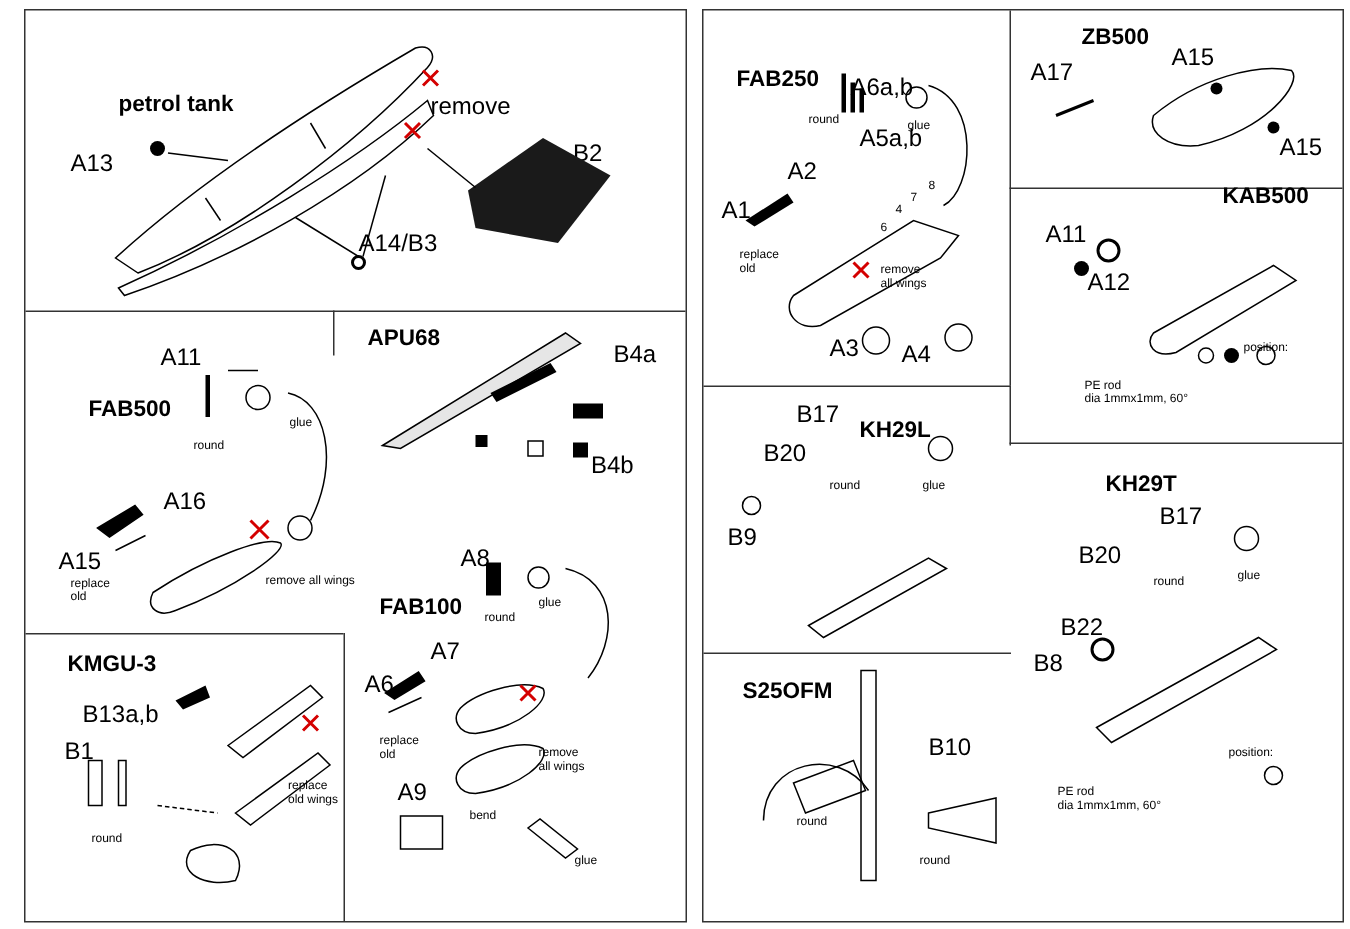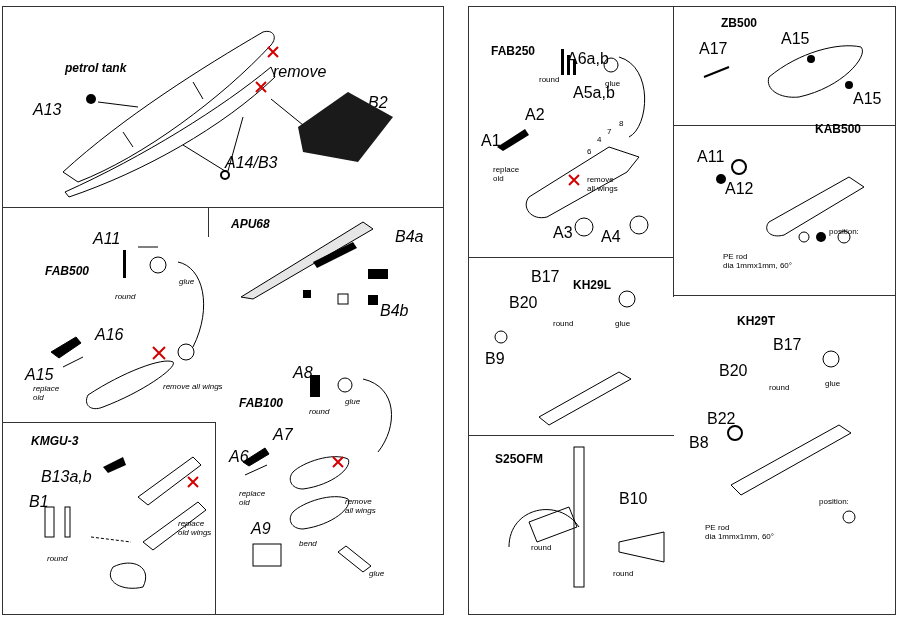--- a/index.html
+++ b/index.html
@@ -1,24 +1,24 @@
 <!DOCTYPE html>
 <html><head>
 <meta charset="utf-8">
 <style>
   html, body { margin: 0; padding: 0; background: #ffffff; }
   body { width: 900px; height: 619px; position: relative; overflow: hidden;
          font-family: "Liberation Sans", sans-serif; color: #000; }
   .page { position: absolute; top: 6px; border: 1px solid #333; background: #fff; }
-  .page-left { left: 2px; width: 440px; height: 607px; font-style: italic; }
+  .page-left { left: 16px; width: 440px; height: 607px; }
   .page-right { left: 468px; width: 426px; height: 607px; }
   .divider { position: absolute; background: #333; }
   .lbl { position: absolute; white-space: nowrap; line-height: 1; }
   .big { font-size: 16px; }
-  .title { font-size: 12px; font-weight: bold; }
+  .title { font-size: 15px; font-weight: bold; }
   .small { font-size: 8px; line-height: 1.15; }
   svg.art { position: absolute; left: 0; top: 0; overflow: visible; }
 </style>
 </head>
 <body>
 
 <div class="page page-left">
 
   <div class="divider" style="left:0;top:200px;width:440px;height:1px"></div>
   <div class="divider" style="left:205px;top:200px;width:1px;height:30px"></div>
@@ -169,21 +169,21 @@
       <path d="M60,190 L140,140 L170,150 L158,165 L78,210 C62,214 52,200 60,190 Z" fill="none" stroke="#000"></path>
       <path d="M100,168 l10,10 M110,168 l-10,10" stroke="#d40000" stroke-width="2"></path>
       <path d="M28,140 l28,-18 l4,6 l-26,16 Z" fill="#000"></path>
       <circle cx="115" cy="220" r="9" fill="none" stroke="#000"></circle>
       <circle cx="170" cy="218" r="9" fill="none" stroke="#000"></circle>
     </svg>
   </div>
 
   <div>
     <span class="lbl title" style="left:252px;top:10px">ZB500</span>
-    <span class="lbl big" style="left:230px;top:34px">A17</span>
+    <span class="lbl big" style="left:218px;top:34px">A17</span>
     <span class="lbl big" style="left:312px;top:24px">A15</span>
     <span class="lbl big" style="left:384px;top:84px">A15</span>
     <svg class="art" width="426" height="607">
       <path d="M300,70 C330,45 370,35 392,40 C400,48 375,80 330,90 C310,92 296,82 300,70 Z" fill="none" stroke="#000"></path>
       <path d="M235,70 l25,-10" stroke="#000" stroke-width="2"></path>
       <circle cx="342" cy="52" r="4" fill="#000"></circle>
       <circle cx="380" cy="78" r="4" fill="#000"></circle>
     </svg>
   </div>
 

